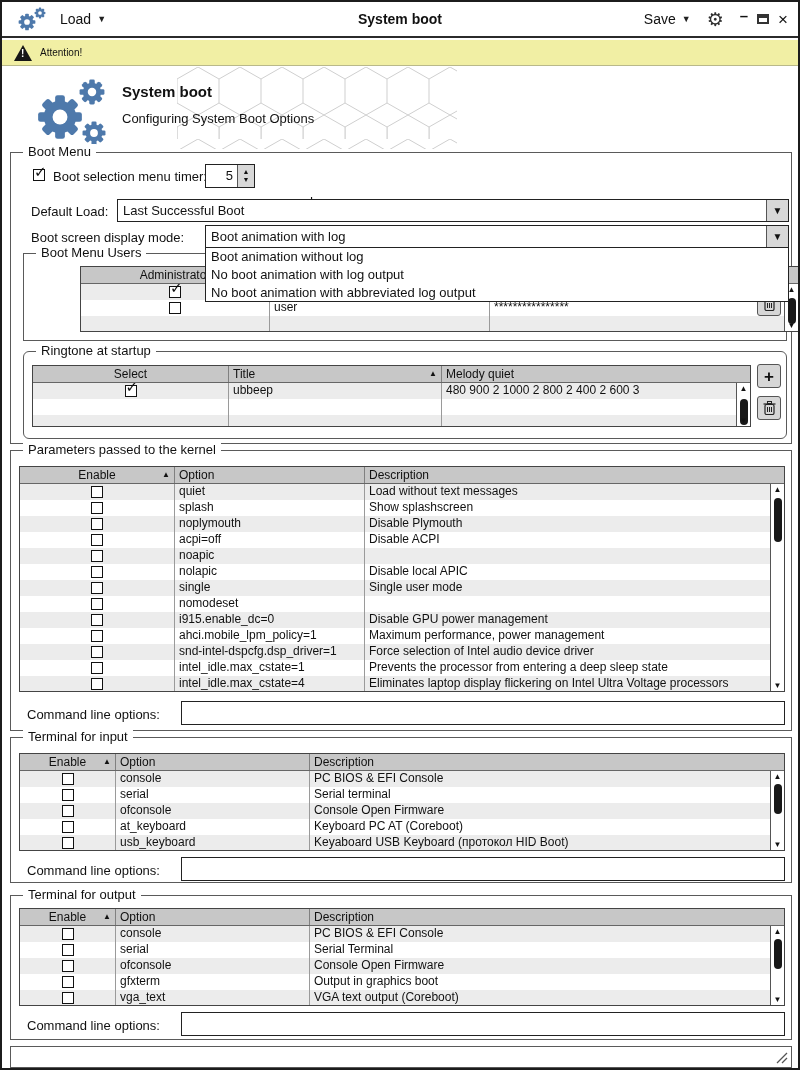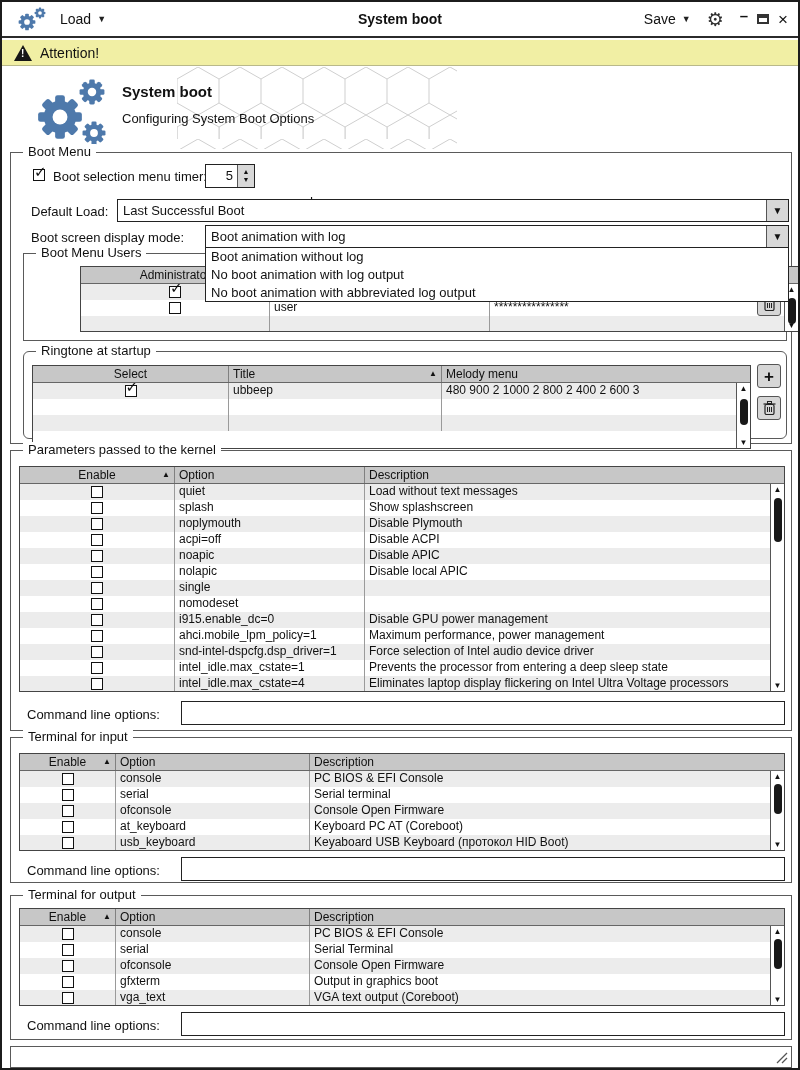--- a/index.html
+++ b/index.html
@@ -17,21 +17,21 @@
   .tb-right{position:absolute;right:10px;top:0;height:34px;display:flex;align-items:center;gap:16px;}
   .gear-glyph{font-size:19px;color:#2e2e2e;line-height:1;}
   .winctl{display:flex;align-items:center;gap:9px;}
   .win-min{font-weight:bold;font-size:15px;line-height:1;margin-top:-8px;}
   .win-max{display:inline-block;width:12px;height:10px;border:2px solid #333;border-top:4px solid #333;}
   .win-close{font-size:17px;line-height:1;}
   
   .attention{position:absolute;left:0;top:38px;width:796px;height:26px;background:#f1efa4;border-bottom:1px solid #b9b98a;display:flex;align-items:center;padding-left:12px;gap:8px;}
   .warn-tri{position:relative;width:0;height:0;border-left:9px solid transparent;border-right:9px solid transparent;border-bottom:16px solid #161616;}
   .warn-tri i{position:absolute;left:-2px;top:3px;font-style:normal;color:#fff;font-size:10px;font-weight:bold;}
-  .attention .att-text{font-size:14px;}
+  .attention .att-text{font-size:10px;}
   
   .banner{position:absolute;left:0;top:65px;width:796px;height:85px;background:#fff;}
   .hexbg{position:absolute;left:175px;top:0;}
   .banner-gears{position:absolute;left:22px;top:6px;}
   .banner-title{position:absolute;left:120px;top:16px;font-size:15px;font-weight:bold;}
   .banner-sub{position:absolute;left:120px;top:44px;font-size:13px;font-weight:normal;}
   
   .group{position:absolute;border:1px solid #5a5a5a;background:#fff;}
   .legend{position:absolute;top:-9px;left:12px;background:#fff;padding:0 5px;font-size:13px;white-space:nowrap;}
   .g-bootmenu{left:8px;top:150px;width:782px;height:292px;}
@@ -219,25 +219,25 @@
     </div>
 
     <div class="ddlist" id="display-mode-dropdown">
         <div class="dditem">Boot animation without log</div>
         <div class="dditem">No boot animation with log output</div>
         <div class="dditem">No boot animation with abbreviated log output</div>
       </div>
 
     <div class="group g-ringtone">
       <span class="legend">Ringtone at startup</span>
-      <div class="otable" id="ringtone-table" style="left:8px;top:13px;width:719px;height:84px;--c1:196px;--c2:213px;">
+      <div class="otable" id="ringtone-table" style="left:8px;top:13px;width:719px;height:62px;--c1:196px;--c2:213px;">
           <div class="trow thead">
             <div class="tc tc1 hcenter">Select</div>
             <div class="tc tc2" style="position: relative;">Title<span class="sortarrow">▲</span></div>
-            <div class="tc tc3">Melody menu</div>
+            <div class="tc tc3">Melody quiet</div>
           </div>
           <div class="trow odd">
             <div class="tc tc1">
               <span class="cb on"></span>
             </div>
             <div class="tc tc2">ubbeep</div>
             <div class="tc tc3">480 900 2 1000 2 800 2 400 2 600 3</div>
           </div>
           <div class="trow">
             <div class="tc tc1"></div>
@@ -305,34 +305,34 @@
             <span class="cb"></span>
           </div>
           <div class="tc tc2">acpi=off</div>
           <div class="tc tc3">Disable ACPI</div>
         </div>
         <div class="trow odd">
           <div class="tc tc1">
             <span class="cb"></span>
           </div>
           <div class="tc tc2">noapic</div>
-          <div class="tc tc3">Disable APIC</div>
         </div>
         <div class="trow">
           <div class="tc tc1">
             <span class="cb"></span>
           </div>
           <div class="tc tc2">nolapic</div>
           <div class="tc tc3">Disable local APIC</div>
         </div>
         <div class="trow odd">
           <div class="tc tc1">
             <span class="cb"></span>
           </div>
           <div class="tc tc2">single</div>
+          <div class="tc tc3">Single user mode</div>
         </div>
         <div class="trow">
           <div class="tc tc1">
             <span class="cb"></span>
           </div>
           <div class="tc tc2">nomodeset</div>
         </div>
         <div class="trow odd">
           <div class="tc tc1">
             <span class="cb"></span>

